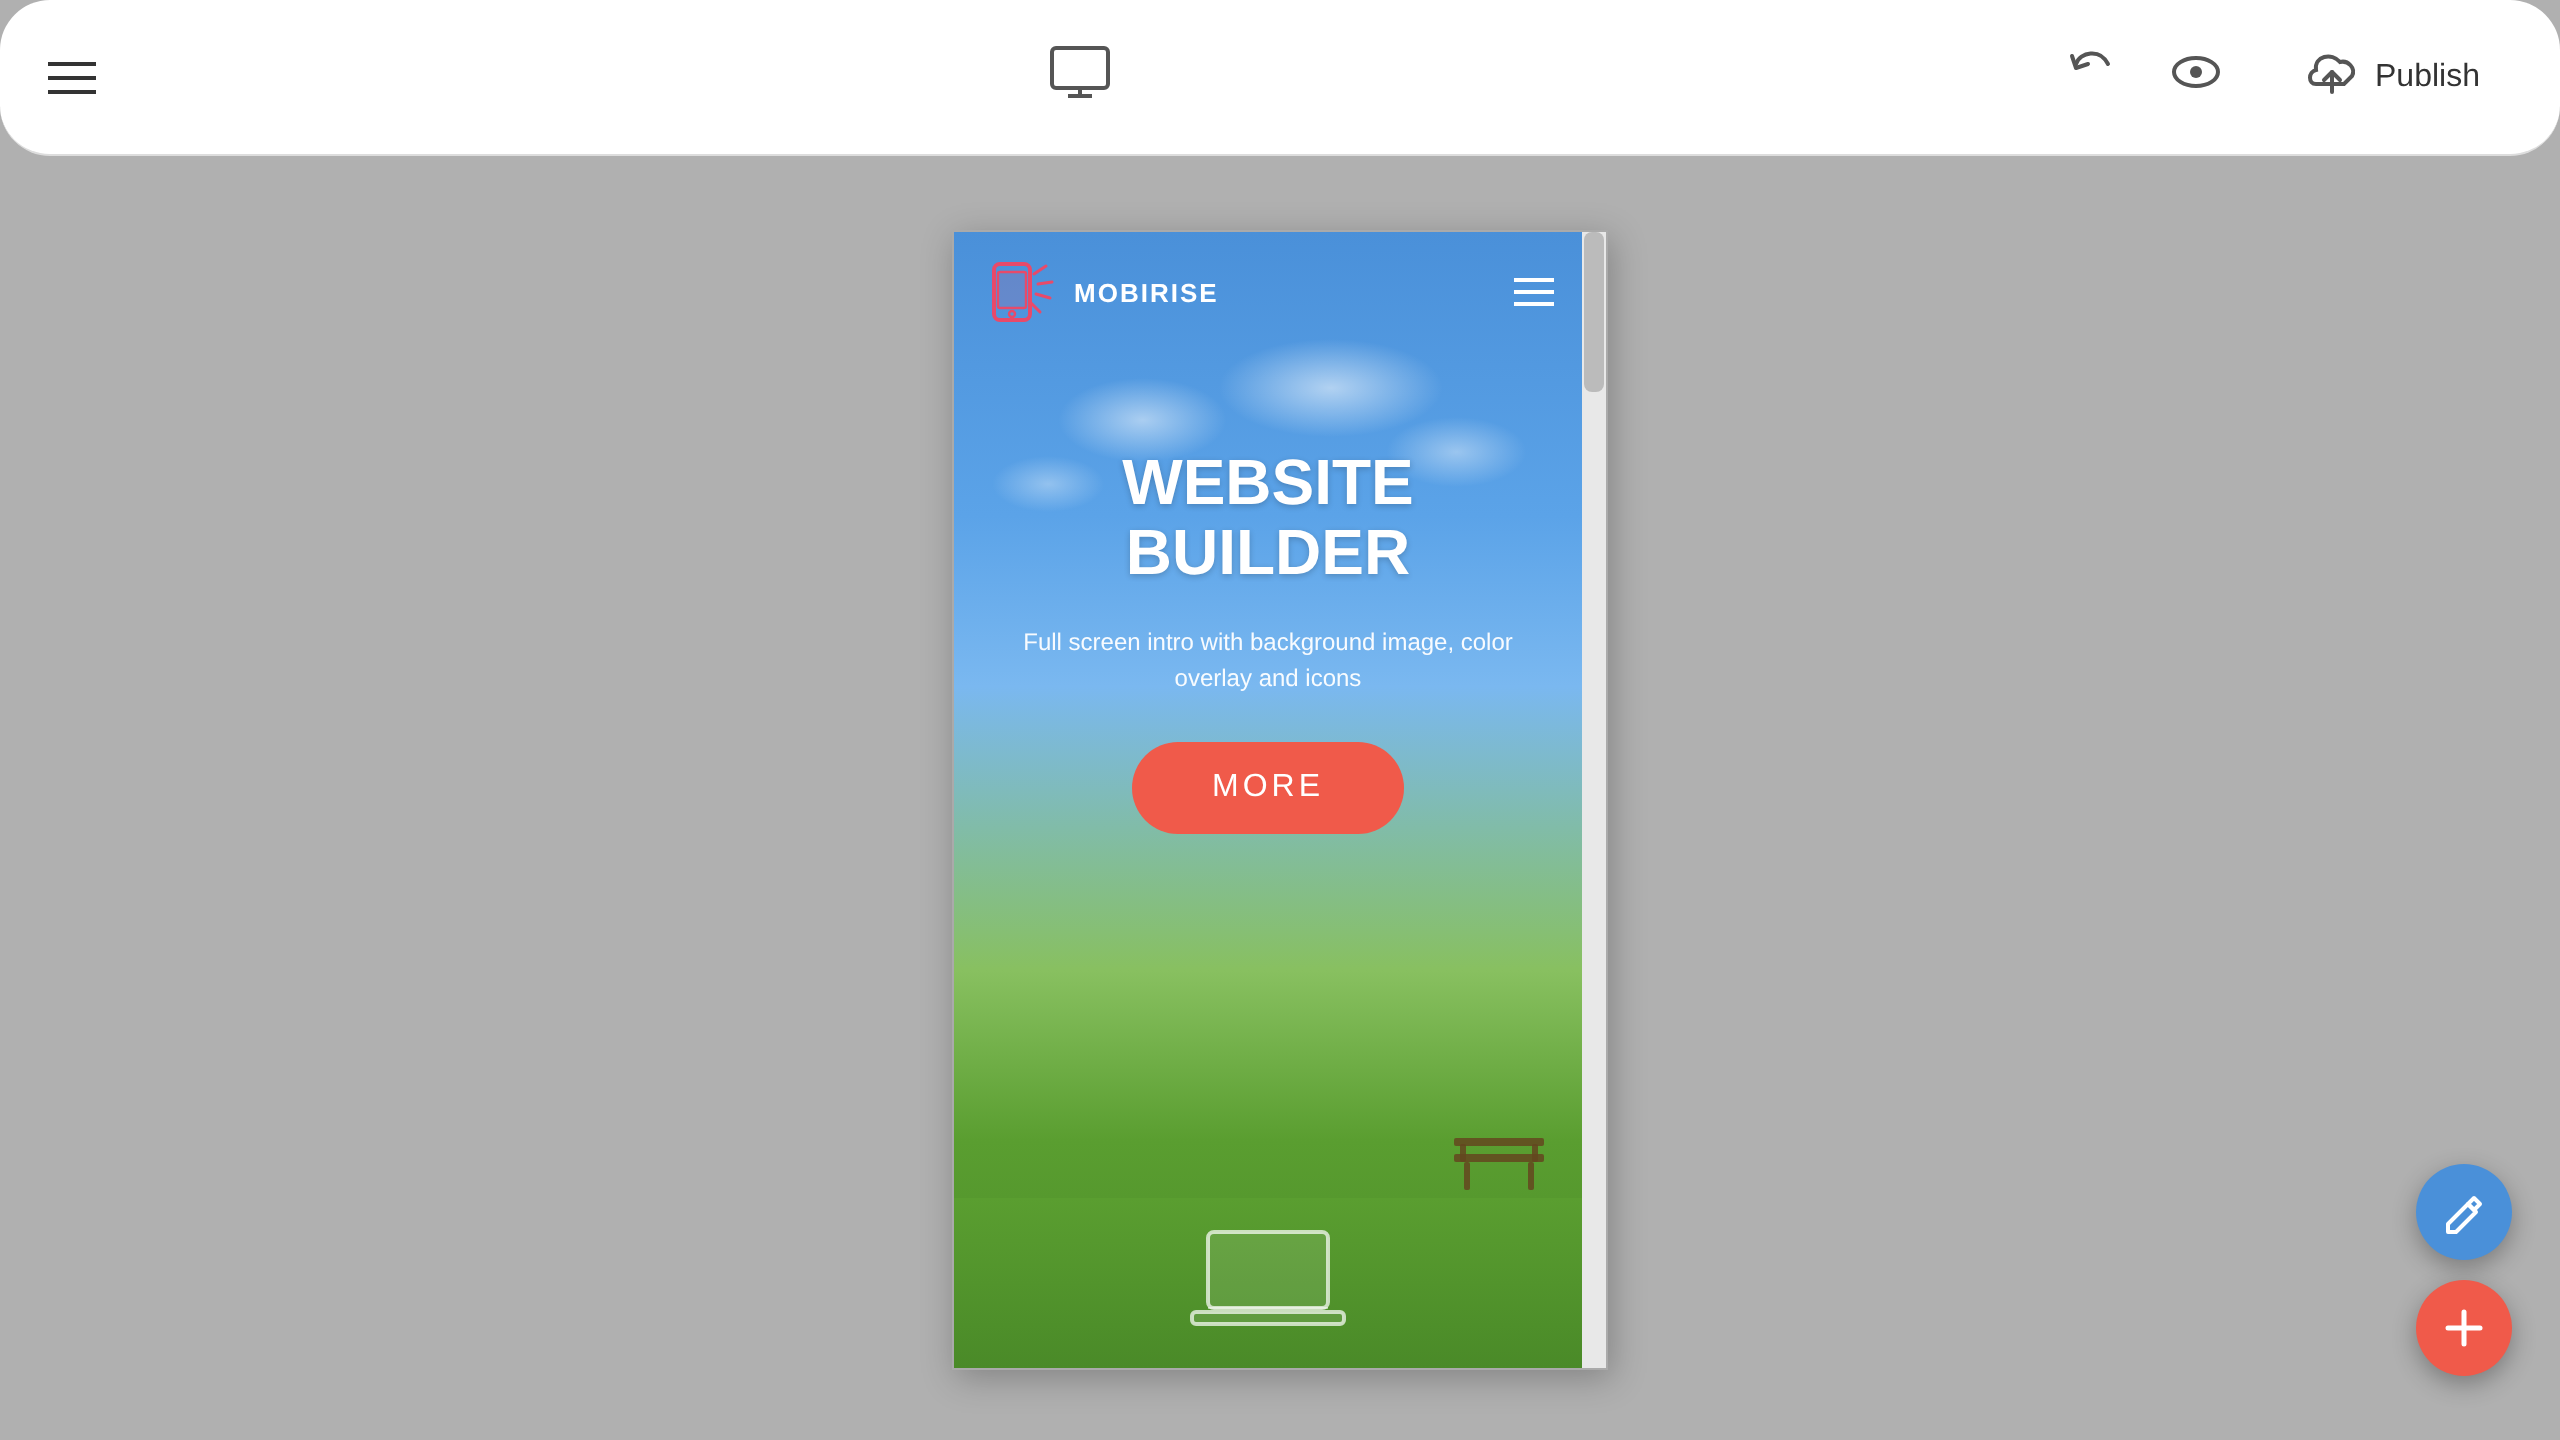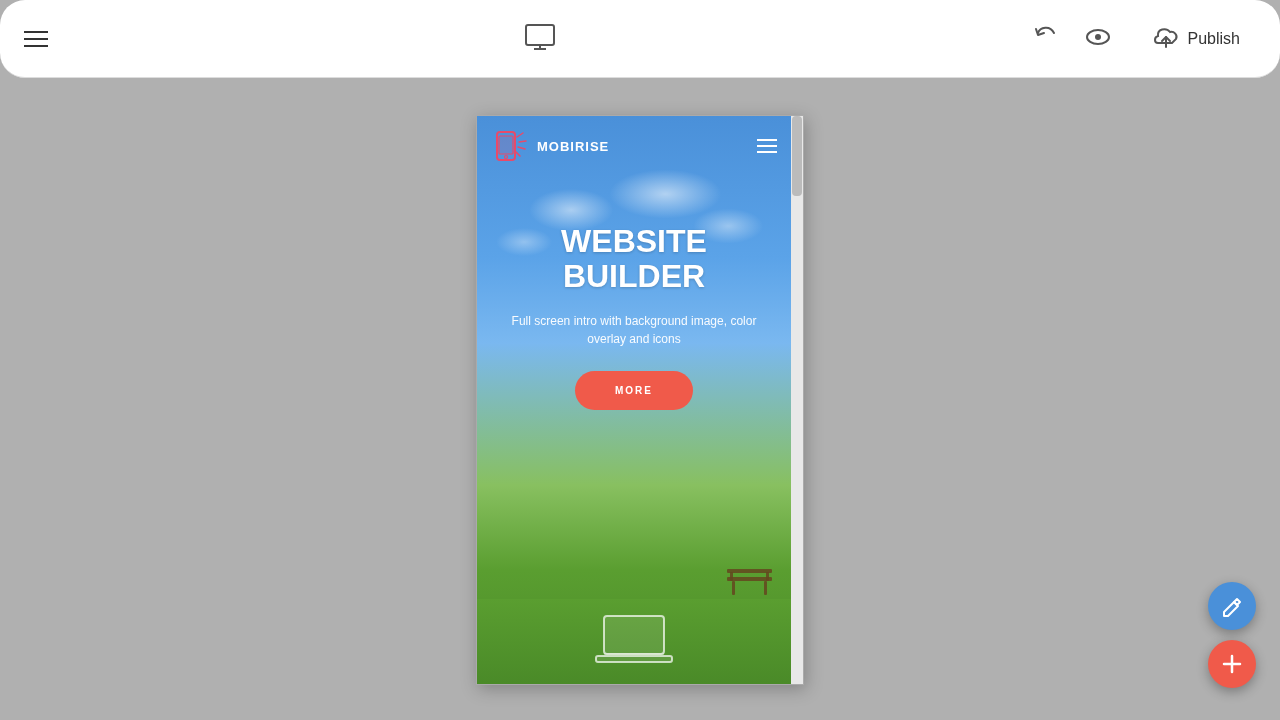--- a/index.html
+++ b/index.html
@@ -241,22 +241,22 @@
       text-align: center;
       line-height: 1.5;
       padding: 0 30px;
       margin-bottom: 23px;
       position: relative;
       z-index: 2;
     }
     .preview-btn {
       background: #f05a4a;
       color: #fff;
-      font-size: 10px;
-      font-weight: 700;
+      font-size: 16px;
+      font-weight: 400;
       letter-spacing: 2px;
       border: none;
       border-radius: 30px;
       padding: 14px 40px;
       cursor: pointer;
       position: relative;
       z-index: 2;
     }
 
     

